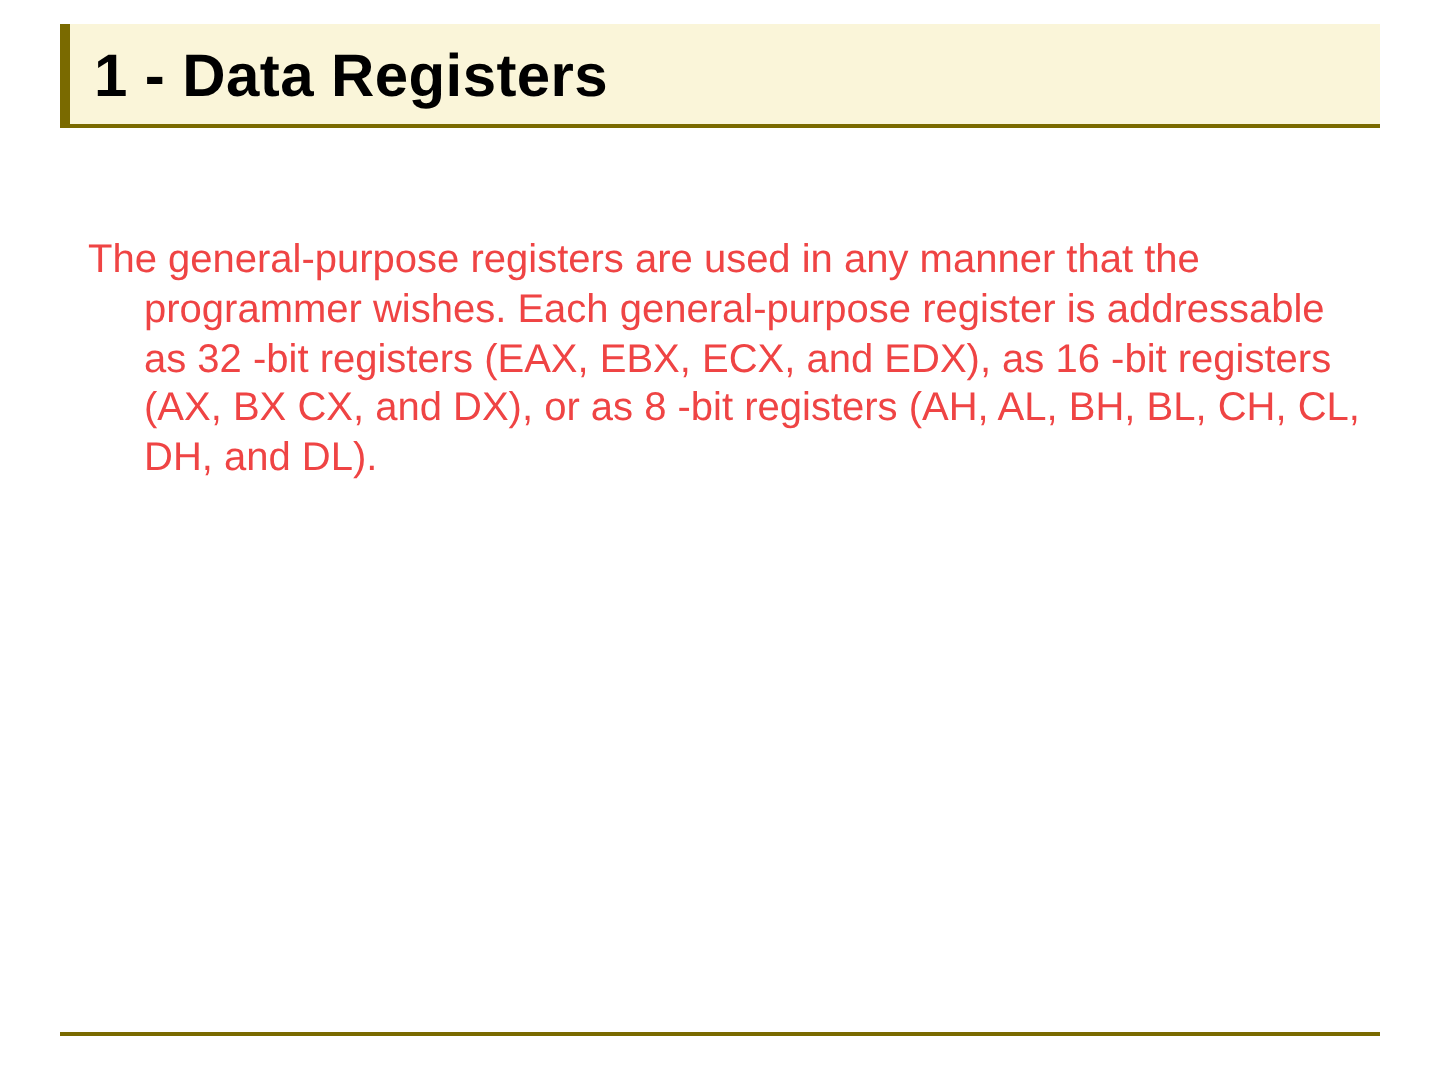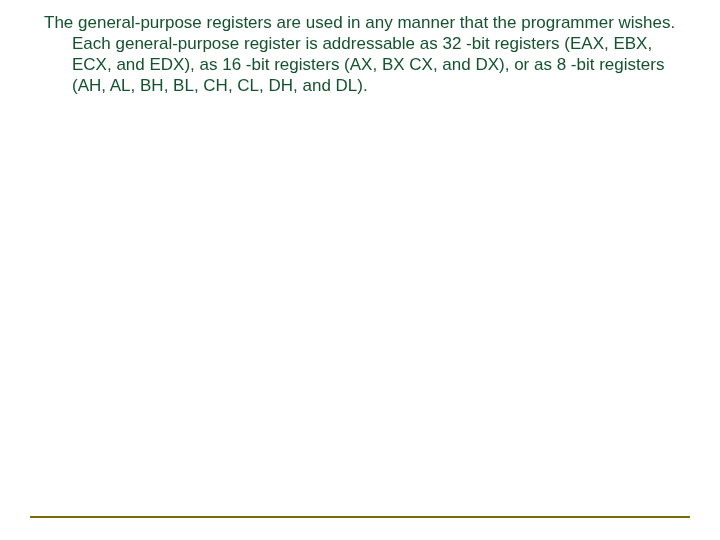--- a/index.html
+++ b/index.html
@@ -27,36 +27,39 @@
   .title-text {
     font-size: 30px;
     font-weight: bold;
     color: #000000;
     letter-spacing: 0.2px;
   }
   .body-area {
     padding: 0 10px 0 14px;
   }
   .body-text {
-    font-size: 17px;
-    color: #14532d;
+    font-size: 20px;
+    color: #ef4444;
     line-height: 1.24;
     text-indent: -28px;
     padding-left: 28px;
   }
   .bottom-rule {
     position: absolute;
     left: 30px;
     right: 30px;
     bottom: 22px;
     height: 2px;
     background: #7a6a00;
   }
 </style>
 </head>
 <body>
 
 <div class="slide">
+  <div class="title-box">
+    <div class="title-text">1 - Data Registers</div>
+  </div>
   <div class="body-area">
     <p class="body-text">The general-purpose registers are used in any manner that the programmer wishes. Each general-purpose register is addressable as 32 -bit registers (EAX, EBX, ECX, and EDX), as 16 -bit registers (AX, BX CX, and DX), or as 8 -bit registers (AH, AL, BH, BL, CH, CL, DH, and DL).</p>
   </div>
   <div class="bottom-rule"></div>
 </div>
 
 </body></html>

